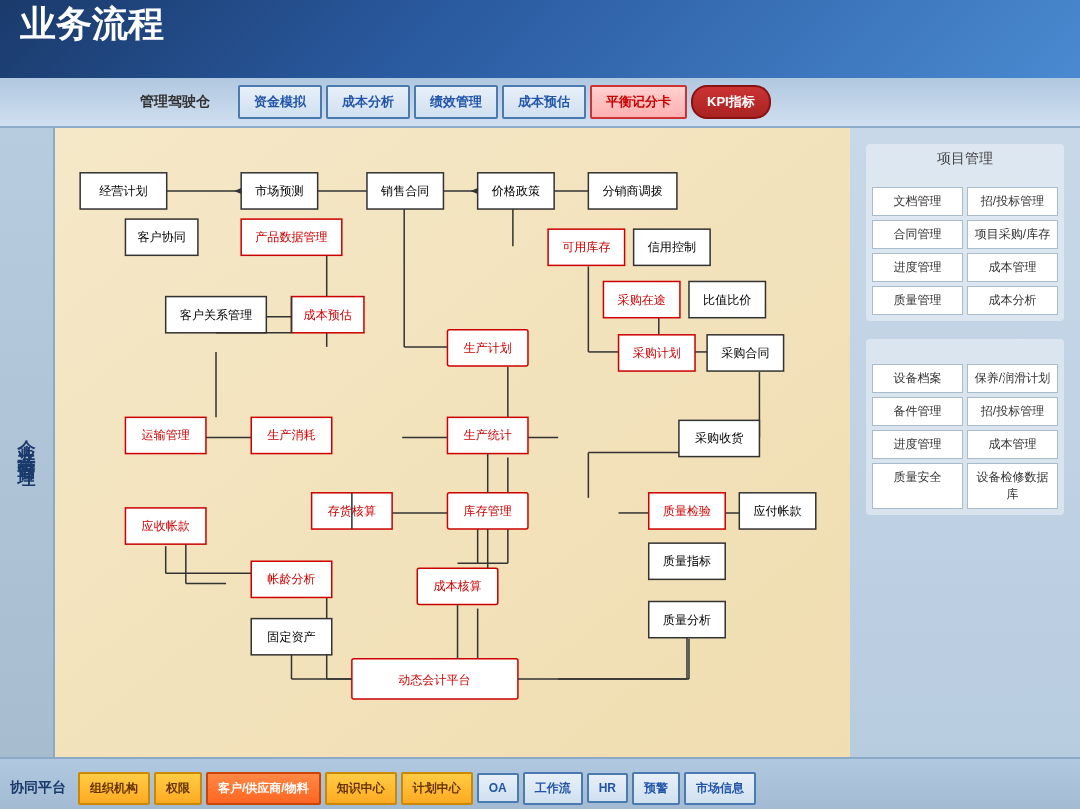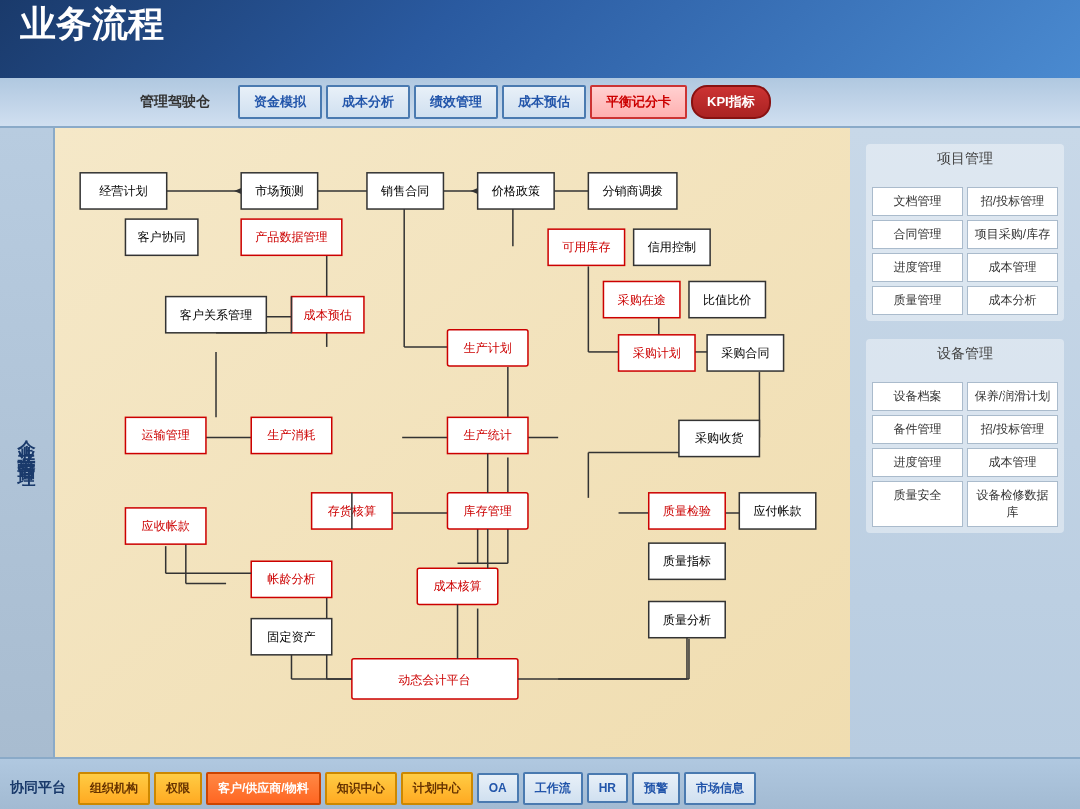--- a/index.html
+++ b/index.html
@@ -419,21 +419,20 @@
         <div class="panel-item">合同管理</div>
         <div class="panel-item">项目采购/库存</div>
         <div class="panel-item">进度管理</div>
         <div class="panel-item">成本管理</div>
         <div class="panel-item">质量管理</div>
         <div class="panel-item">成本分析</div>
       </div>
     </div>
 
     <div class="panel-section">
-      <div class="panel-title">设备管理</div>
       <div class="panel-grid">
         <div class="panel-item">设备档案</div>
         <div class="panel-item">保养/润滑计划</div>
         <div class="panel-item">备件管理</div>
         <div class="panel-item">招/投标管理</div>
         <div class="panel-item">进度管理</div>
         <div class="panel-item">成本管理</div>
         <div class="panel-item">质量安全</div>
         <div class="panel-item">设备检修数据库</div>
       </div>

